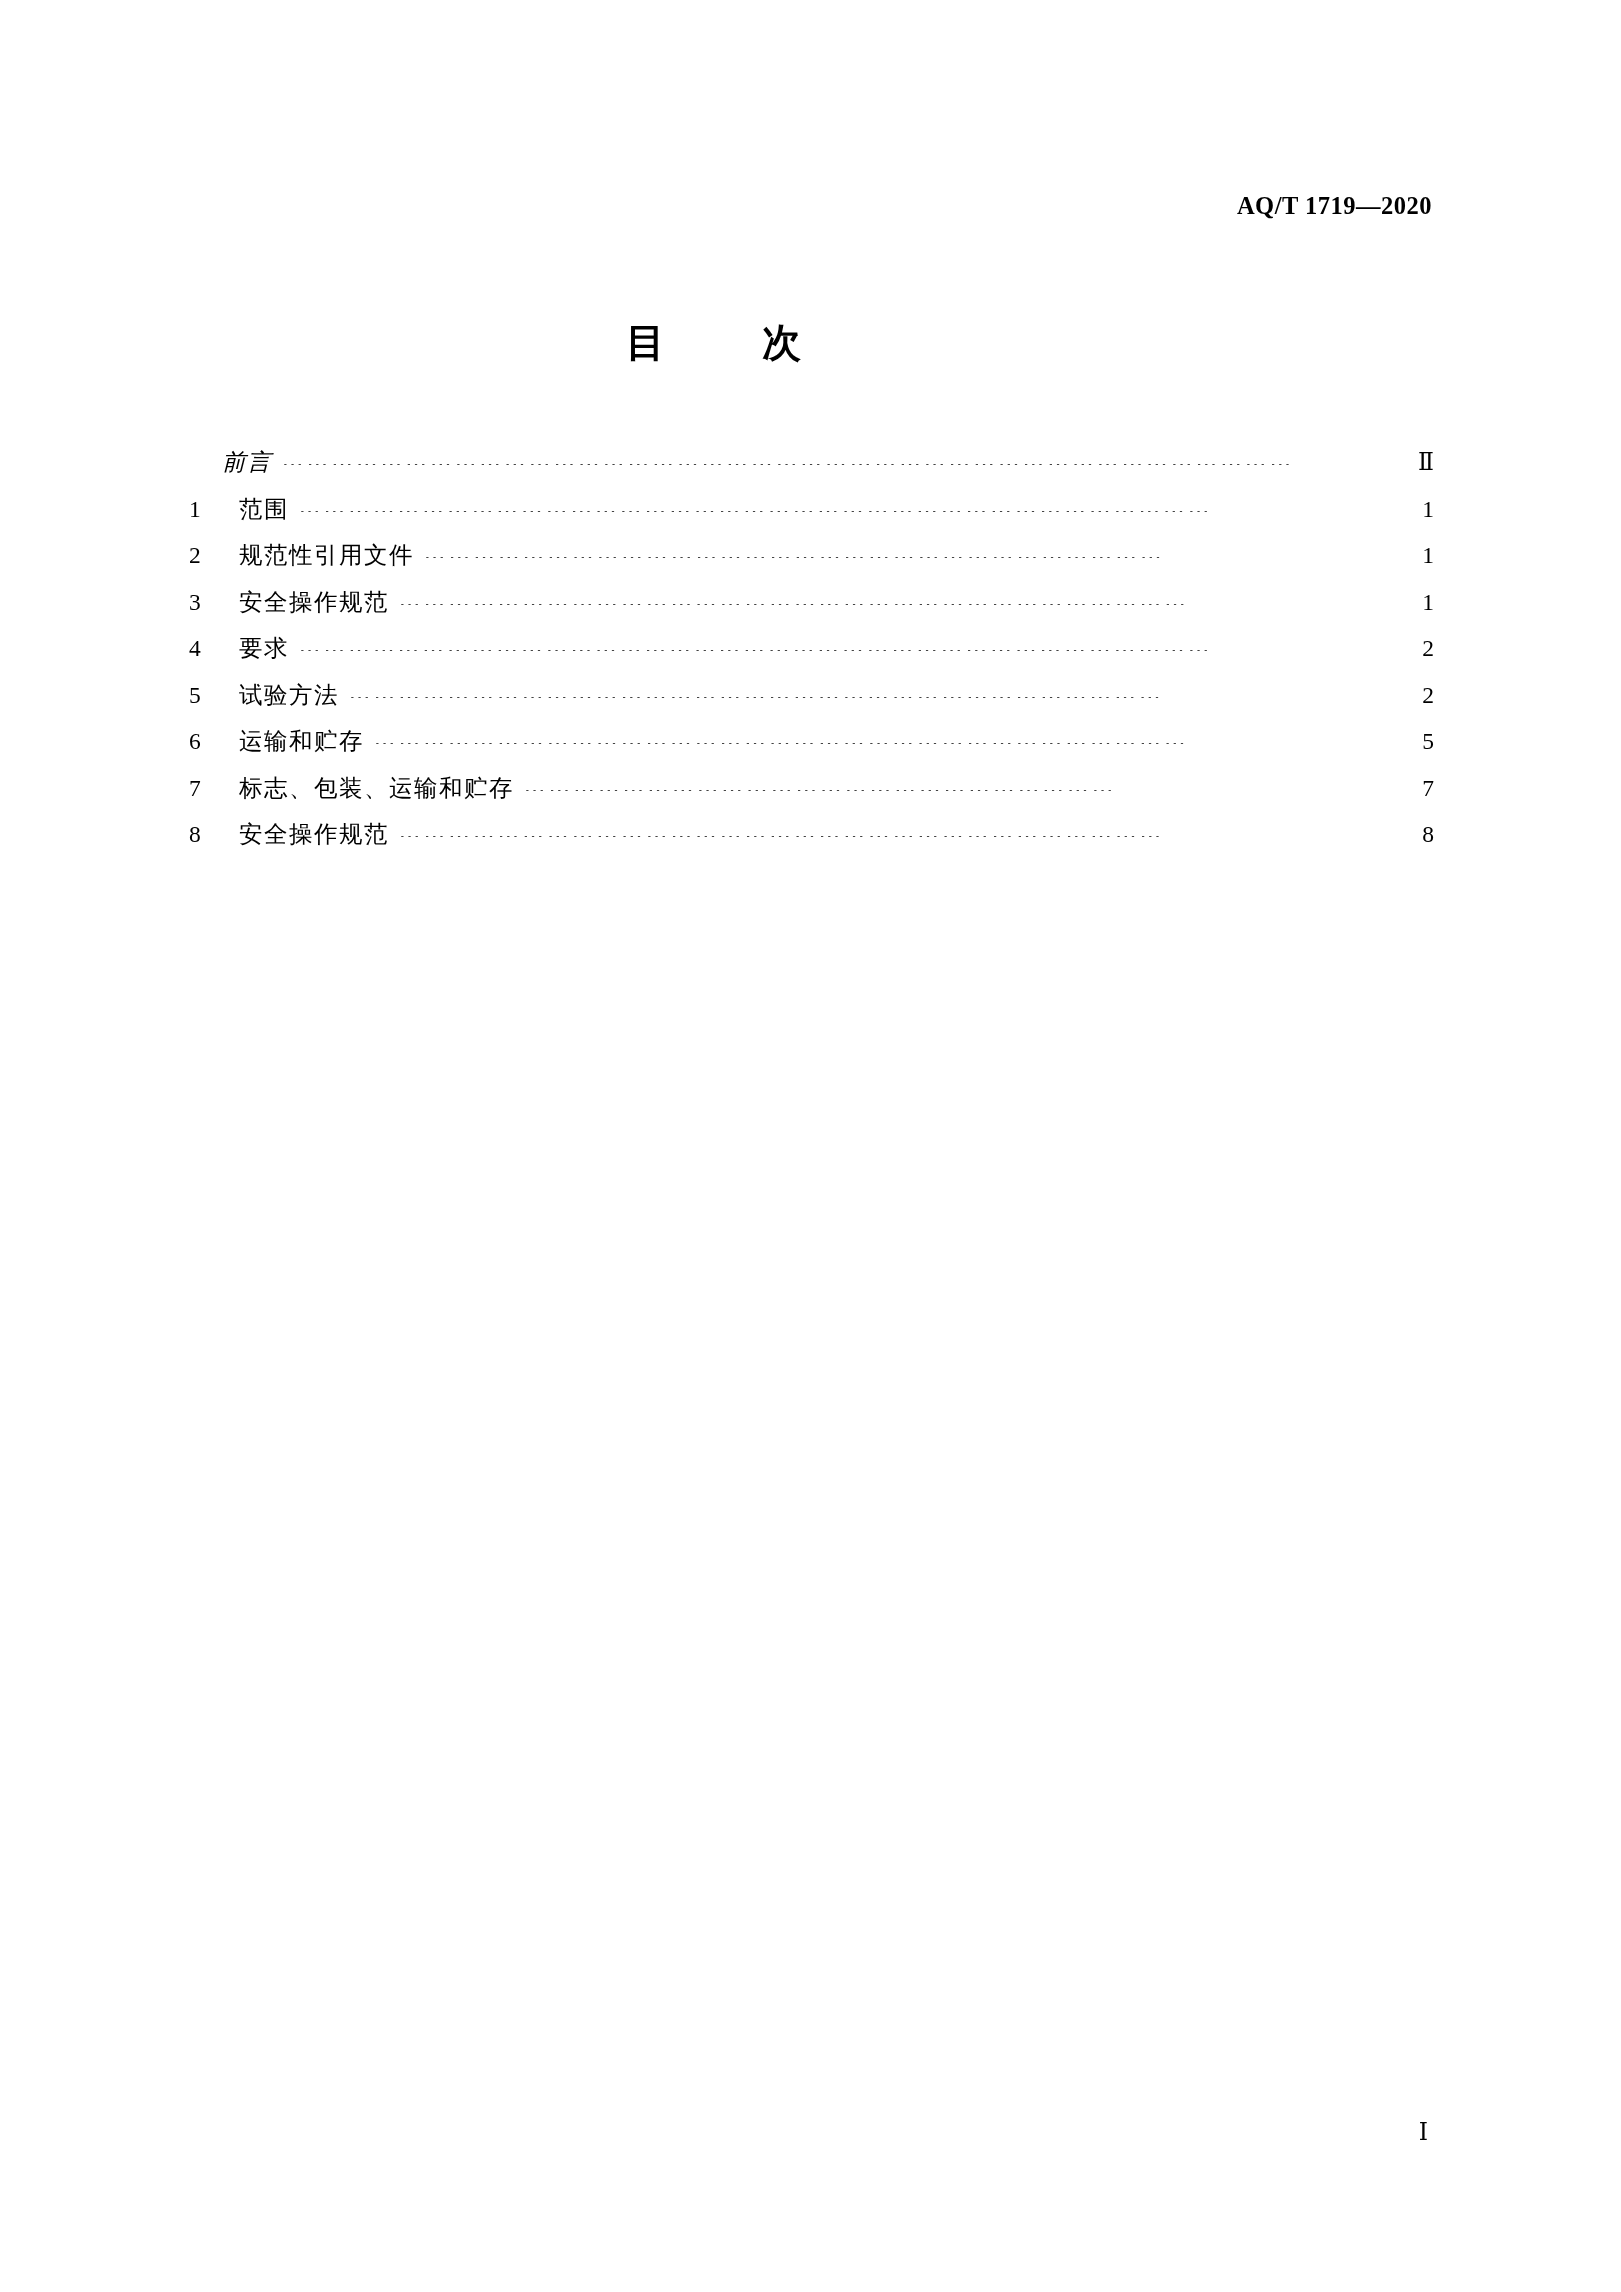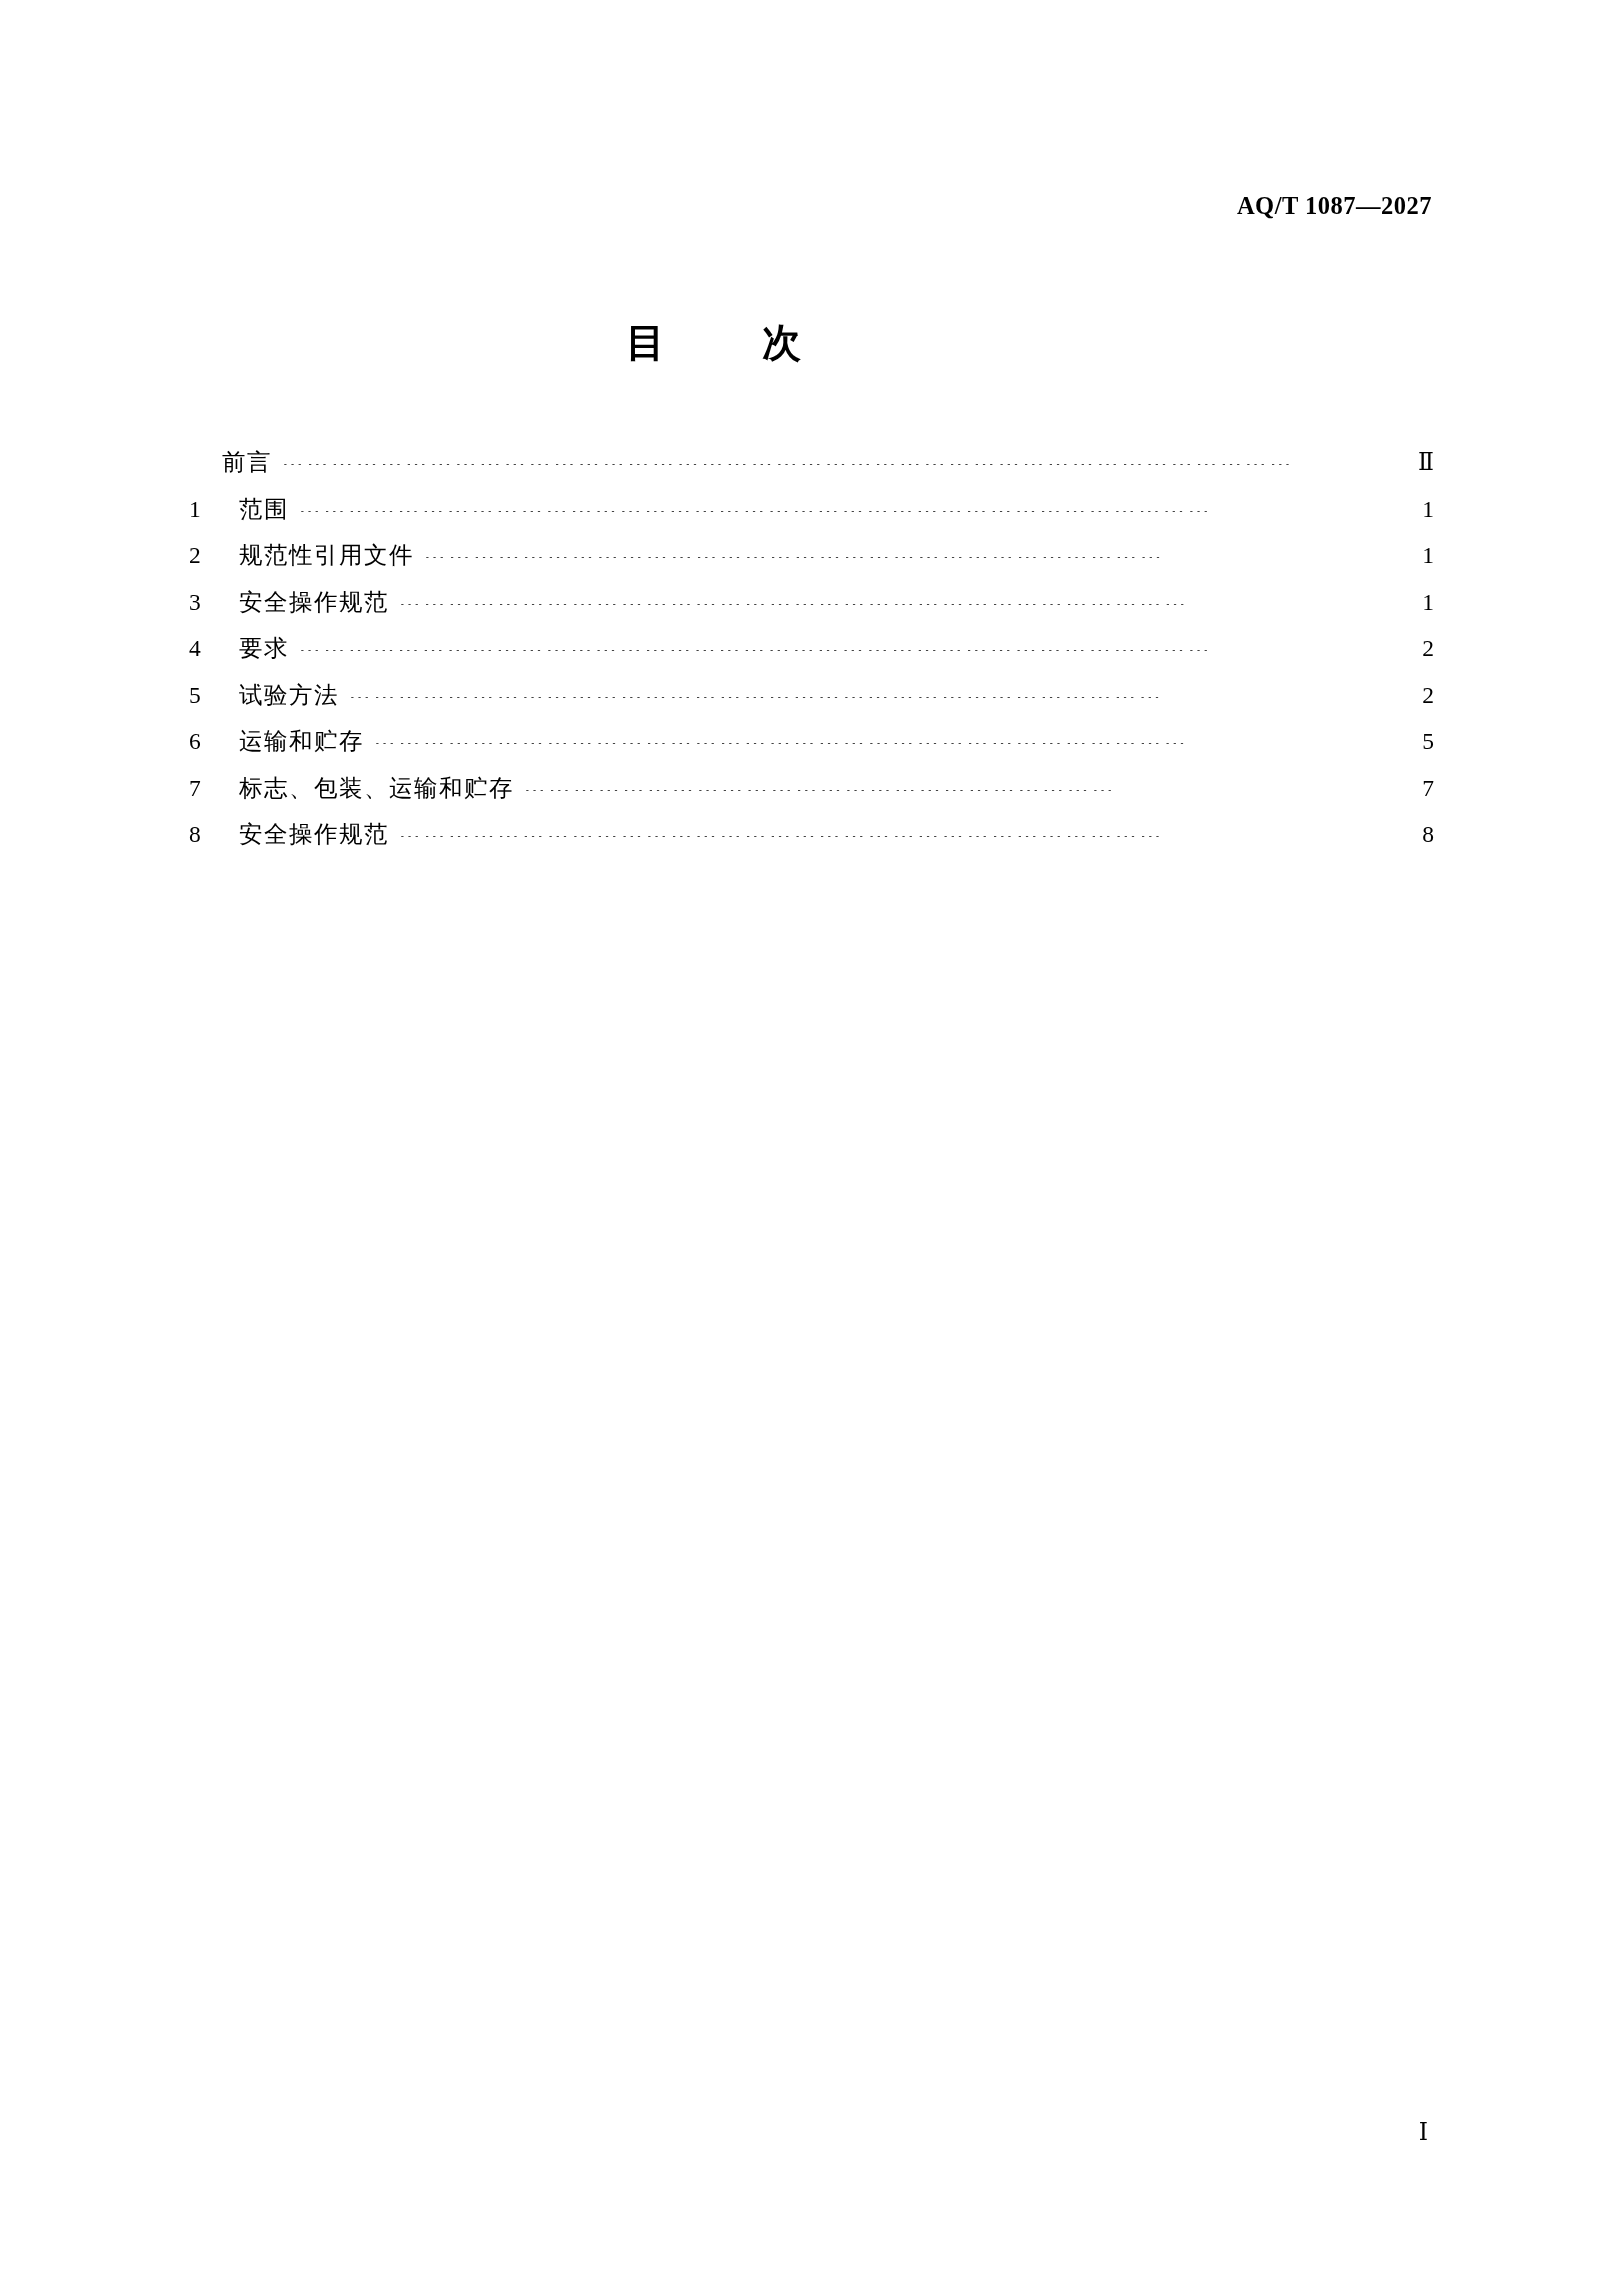--- a/index.html
+++ b/index.html
@@ -86,36 +86,37 @@
   }
   .toc-row .pageno {
     flex: 0 0 auto;
     width: 45px;
     text-align: right;
     font-family: "Liberation Serif", "DejaVu Serif", serif;
     font-size: 23.5px;
   }
   .toc-row.no-num .label {
     margin-left: 0;
+    font-style: italic;
   }
   
   .folio {
     position: absolute;
     bottom: 147px;
     right: 193px;
     font-family: "Liberation Serif", "DejaVu Serif", serif;
     font-size: 23.5px;
   }
 </style>
 </head>
 <body>
 
 <div class="page">
 
-  <div class="std-number">AQ/T  1087—2027</div>
+  <div class="std-number">AQ/T  1719—2020</div>
 
   <div class="toc-title">目　次</div>
 
   <div class="toc">
 
     <div class="toc-row no-num">
       <span class="num"></span>
       <span class="label">前言</span>
       <span class="leader">……………………………………………………………………………………………………………</span>
       <span class="pageno">Ⅱ</span>

